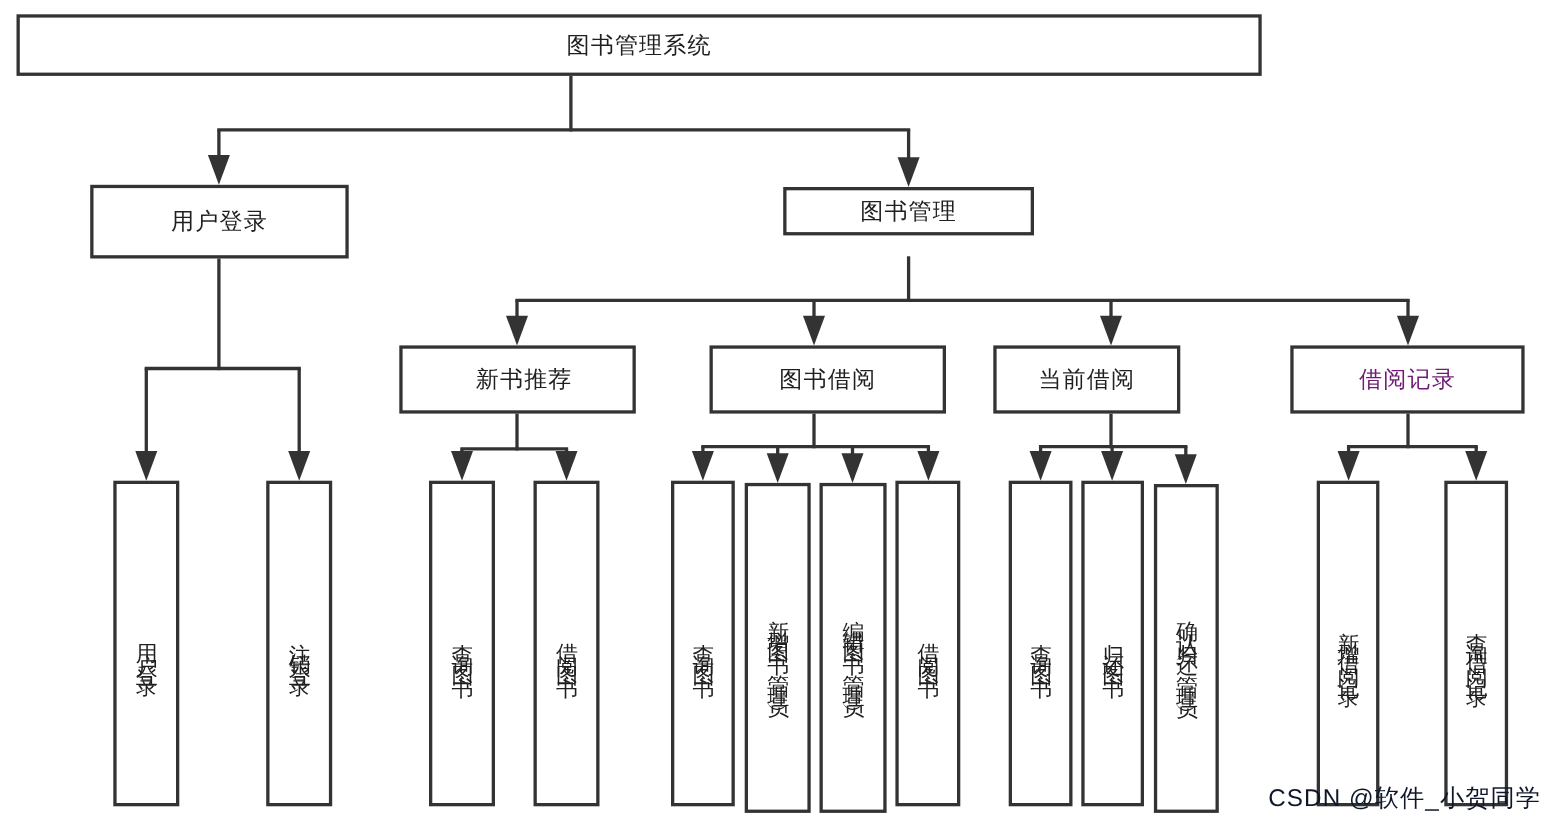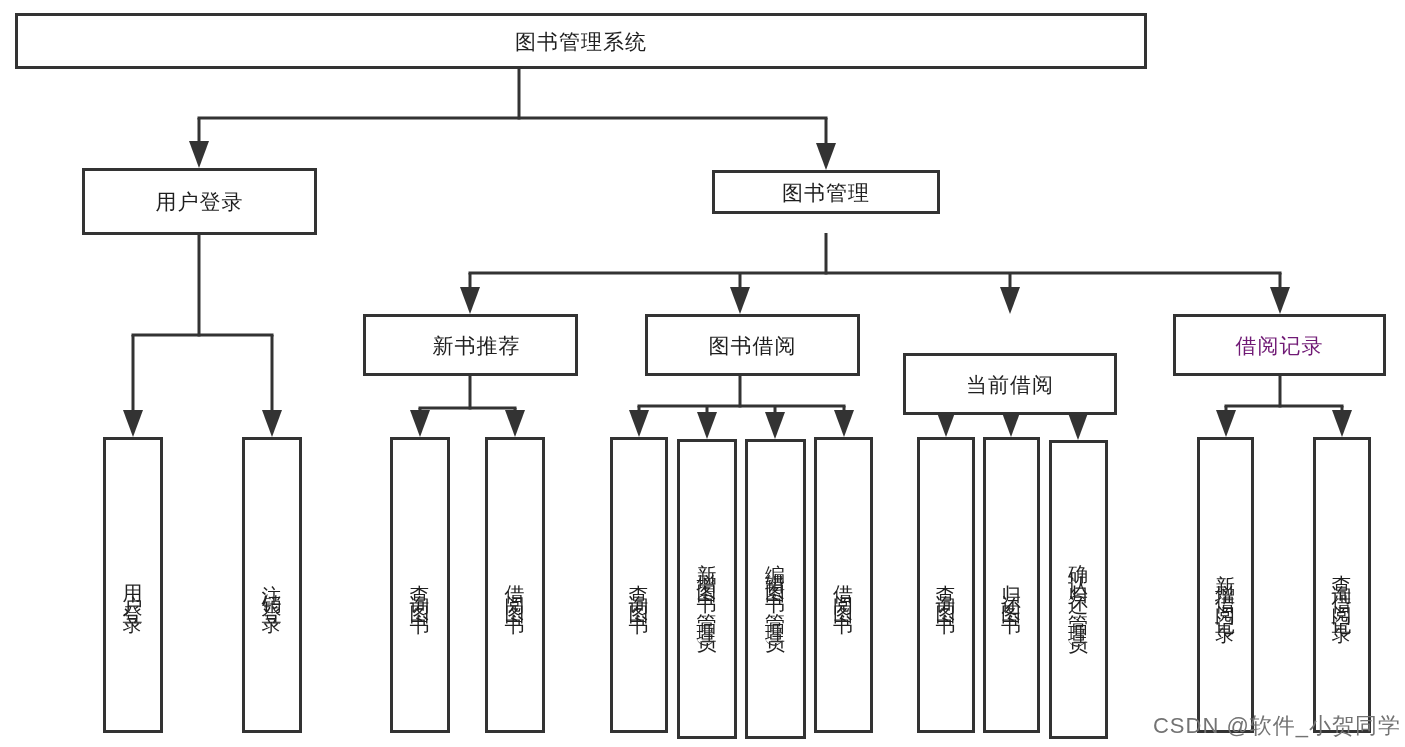--- a/index.html
+++ b/index.html
@@ -125,30 +125,30 @@
         <line x1="1342" y1="406" x2="1342" y2="419" stroke="#333333" stroke-width="3"></line>
         <polygon points="1332,410 1352,410 1342,437" fill="#333333"></polygon>
       </g>
     </svg>
   <div id="nodes">
       <div class="node h" style="left: 15px; top: 13px; width: 1132px; height: 56px; border-color: rgb(51, 51, 51); color: rgb(31, 31, 31);">图书管理系统</div>
       <div class="node h" style="left: 82px; top: 168px; width: 235px; height: 67px; border-color: rgb(51, 51, 51); color: rgb(31, 31, 31);">用户登录</div>
       <div class="node h" style="left: 712px; top: 170px; width: 228px; height: 44px; border-color: rgb(51, 51, 51); color: rgb(31, 31, 31);">图书管理</div>
       <div class="node h" style="left: 363px; top: 314px; width: 215px; height: 62px; border-color: rgb(51, 51, 51); color: rgb(31, 31, 31); padding-left: 12px;">新书推荐</div>
       <div class="node h" style="left: 633px; top: 314px; width: 215px; height: 62px; border-color: rgb(51, 51, 51); color: rgb(31, 31, 31); margin-left: 12px;">图书借阅</div>
-      <div class="node h" style="left: 903px; top: 314px; width: 214px; height: 62px; border-color: rgb(51, 51, 51); color: rgb(31, 31, 31); margin-top: 39px;">当前借阅</div>
+      <div class="node h" style="left: 903px; top: 314px; width: 170px; height: 62px; border-color: rgb(51, 51, 51); color: rgb(31, 31, 31);">当前借阅</div>
       <div class="node h" style="left: 1173px; top: 314px; width: 213px; height: 62px; border-color: rgb(51, 51, 51); color: #701a75;">借阅记录</div>
       <div class="node v" style="left: 103px; top: 437px; width: 60px; height: 296px; border-color: rgb(51, 51, 51); color: rgb(31, 31, 31);">用户登录</div>
       <div class="node v" style="left: 242px; top: 437px; width: 60px; height: 296px; border-color: rgb(51, 51, 51); color: rgb(31, 31, 31);">注销登录</div>
       <div class="node v" style="left: 390px; top: 437px; width: 60px; height: 296px; border-color: rgb(51, 51, 51); color: rgb(31, 31, 31);">查询图书</div>
       <div class="node v" style="left: 485px; top: 437px; width: 60px; height: 296px; border-color: rgb(51, 51, 51); color: rgb(31, 31, 31);">借阅图书</div>
       <div class="node v" style="left: 610px; top: 437px; width: 58px; height: 296px; border-color: rgb(51, 51, 51); color: rgb(31, 31, 31);">查询图书</div>
       <div class="node v" style="left: 677px; top: 439px; width: 60px; height: 300px; border-color: rgb(51, 51, 51); color: rgb(31, 31, 31);">新增图书（管理员）</div>
       <div class="node v" style="left: 745px; top: 439px; width: 61px; height: 300px; border-color: rgb(51, 51, 51); color: rgb(31, 31, 31);">编辑图书（管理员）</div>
       <div class="node v" style="left: 814px; top: 437px; width: 59px; height: 296px; border-color: rgb(51, 51, 51); color: rgb(31, 31, 31);">借阅图书</div>
       <div class="node v" style="left: 917px; top: 437px; width: 58px; height: 296px; border-color: rgb(51, 51, 51); color: rgb(31, 31, 31);">查询图书</div>
       <div class="node v" style="left: 983px; top: 437px; width: 57px; height: 296px; border-color: rgb(51, 51, 51); color: rgb(31, 31, 31);">归还图书</div>
       <div class="node v" style="left: 1049px; top: 440px; width: 59px; height: 299px; border-color: rgb(51, 51, 51); color: rgb(31, 31, 31);">确认归还（管理员）</div>
       <div class="node v" style="left: 1197px; top: 437px; width: 57px; height: 296px; border-color: rgb(51, 51, 51); color: rgb(31, 31, 31);">新增借阅记录</div>
       <div class="node v" style="left: 1313px; top: 437px; width: 58px; height: 296px; border-color: rgb(51, 51, 51); color: rgb(31, 31, 31);">查询借阅记录</div>
     </div>
-  <div id="watermark" style="color: #737373;">CSDN @软件_小贺同学</div>
+  <div id="watermark" style="color: #0f172a;">CSDN @软件_小贺同学</div>
 </div>
 
 </body></html>

